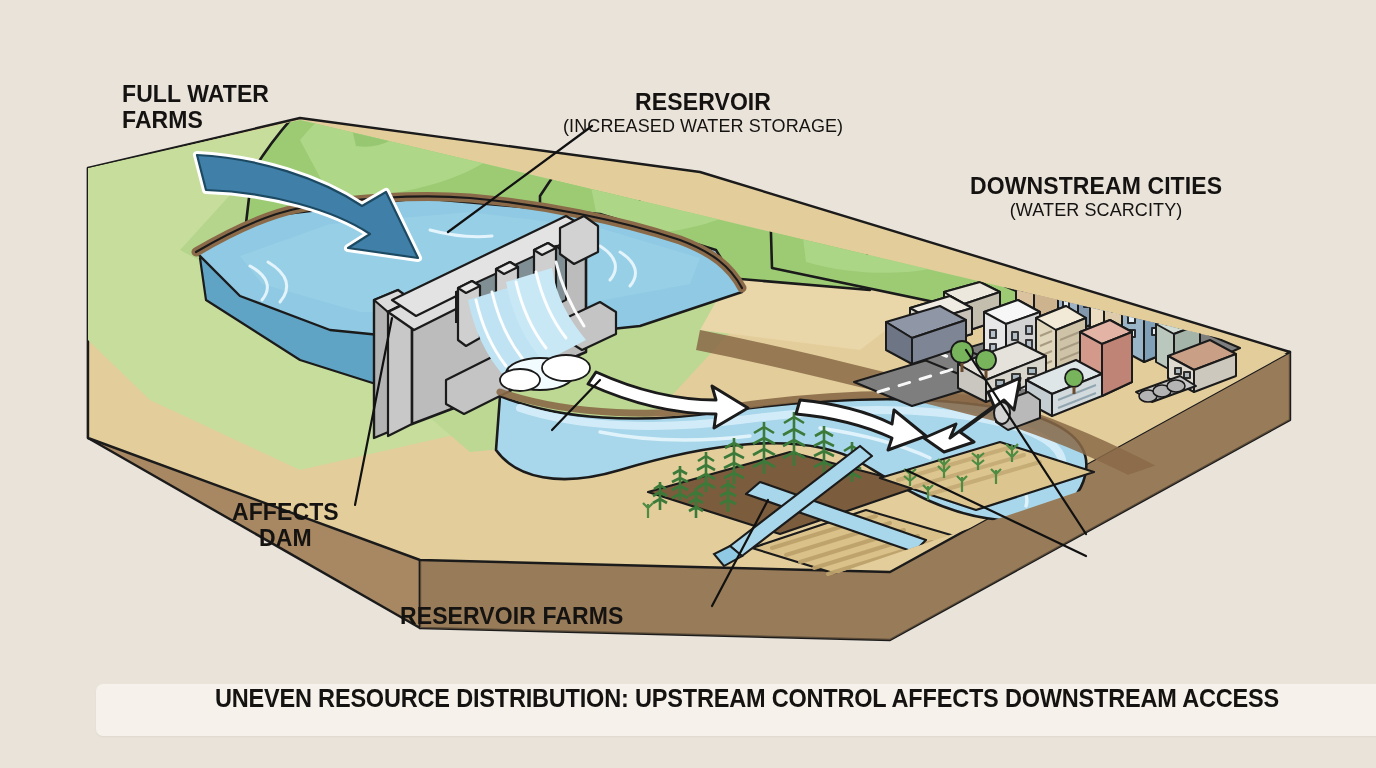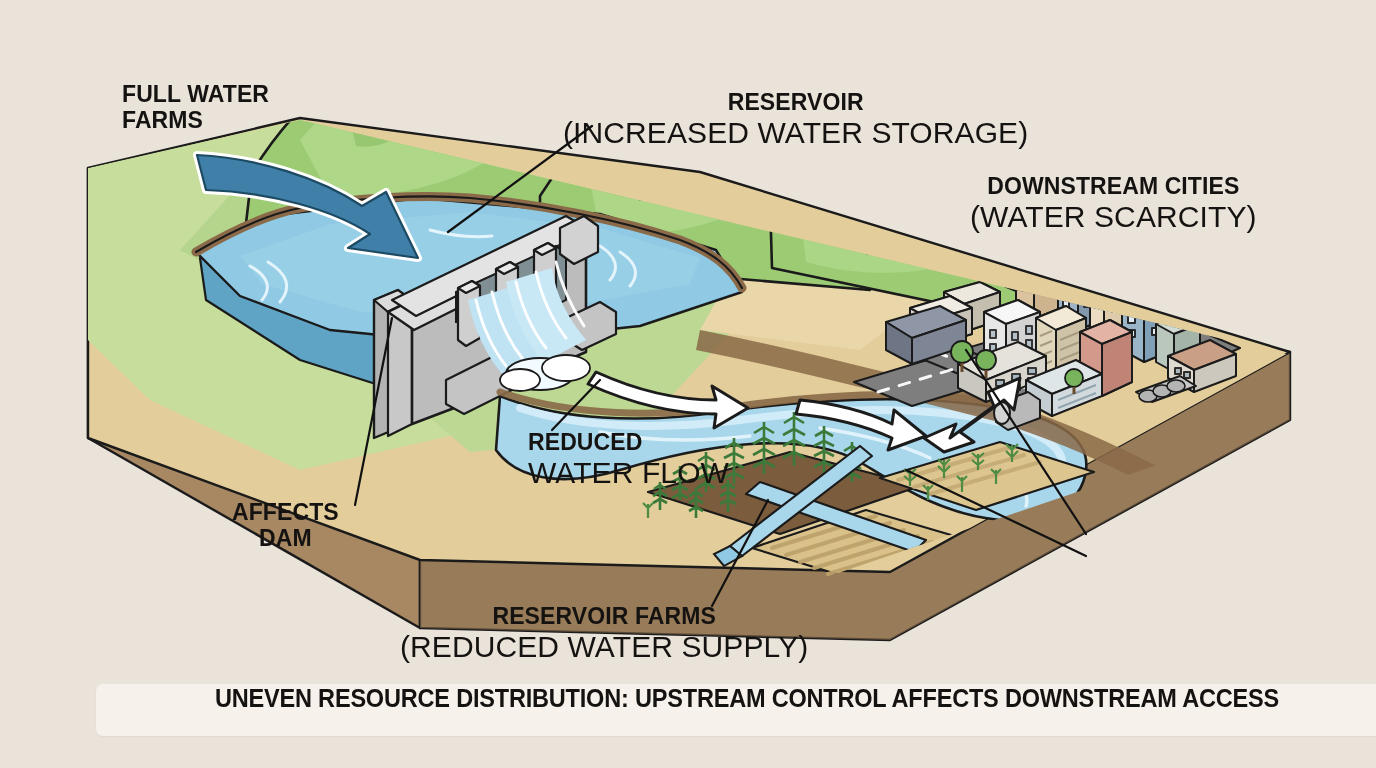--- a/index.html
+++ b/index.html
@@ -30,21 +30,21 @@
     letter-spacing: 0.1px;
   }
   .lbl .b {
     display: block;
     font-weight: bold;
     font-size: 23px;
   }
   .lbl .r {
     display: block;
     font-weight: normal;
-    font-size: 30px;
+    font-size: 18px;
   }
 
   #caption-panel {
     position: absolute;
     left: 96px;
     top: 684px;
     width: 1302px;
     height: 52px;
     background: #f6f2eb;
     border-radius: 7px;
@@ -502,33 +502,28 @@
   <div class="lbl" id="lbl-reservoir" style="left:563px; top:76px;margin-top:14px;">
     <span class="b">RESERVOIR</span>
     <span class="r">(INCREASED WATER STORAGE)</span>
   </div>
 
   <div class="lbl" id="lbl-cities" style="left:970px; top:174px; text-align:center;">
     <span class="b">DOWNSTREAM CITIES</span>
     <span class="r">(WATER SCARCITY)</span>
   </div>
 
-  <div class="lbl" id="lbl-reduced" style="left:528px; top:430px; text-align:left;">
-    <span class="b">REDUCED</span>
-    <span class="r">WATER FLOW</span>
-  </div>
 
   <div class="lbl" id="lbl-dam" style="left:232px; top:500px; text-align:center;">
     <span class="b">AFFECTS</span>
     <span class="b">DAM</span>
   </div>
 
   <div class="lbl" id="lbl-farms" style="left:400px; top:604px; text-align:center;">
     <span class="b">RESERVOIR FARMS</span>
-    <span class="r">(REDUCED WATER SUPPLY)</span>
   </div>
 
 
   <div id="caption-panel">
     <div id="caption-text">UNEVEN RESOURCE DISTRIBUTION: UPSTREAM CONTROL AFFECTS DOWNSTREAM ACCESS</div>
   </div>
 
 </div>
 
 </body></html>

